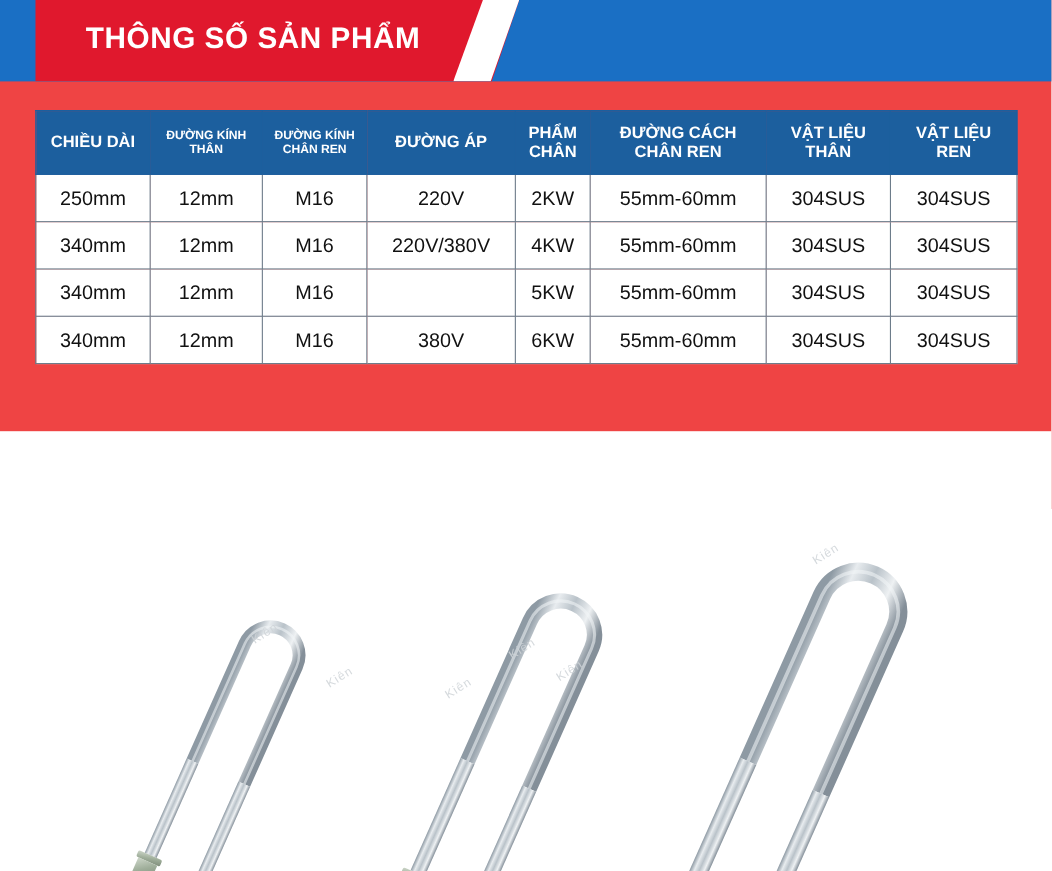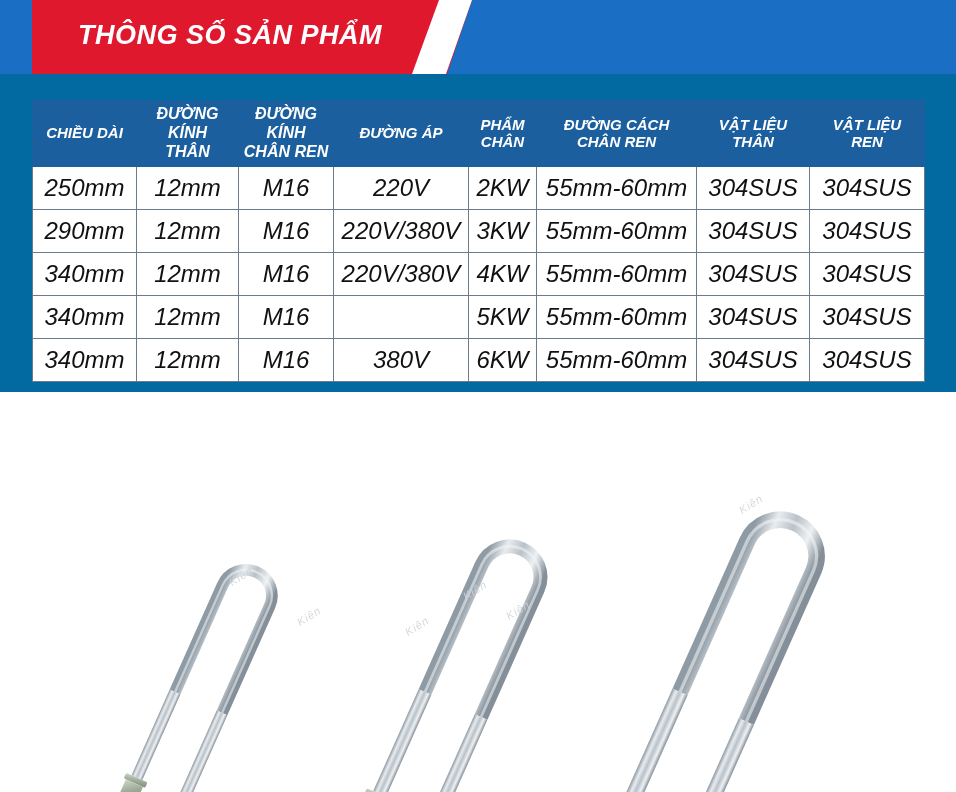--- a/index.html
+++ b/index.html
@@ -8,22 +8,21 @@
     width: 956px; height: 792px;
     background: #ffffff;
     font-family: "Liberation Sans", sans-serif;
     overflow: hidden;
   }
 
   .page {
     position: relative;
     width: 956px;
     height: 688px;
-    background: #0369a1;
-    font-style: italic;
+    background: #ef4444;
   }
 
   
   .banner {
     position: absolute;
     left: 0; top: 0;
     width: 956px;
     height: 74px;
   }
   .banner-blue {
@@ -84,25 +83,25 @@
     font-weight: bold;
     line-height: 1.18;
     height: 58px;
     padding: 4px 2px;
     border: 1px solid #1c5f9e;
   }
   table.spec thead th.th-big {
     font-size: 15px;
   }
   table.spec thead th.th-small {
-    font-size: 16px;
+    font-size: 11px;
   }
   table.spec tbody td {
     height: 43px;
-    font-size: 24px;
+    font-size: 18px;
     padding: 2px 2px;
     background: #ffffff;
   }
 
   
   col.c0 { width: 104px; }
   col.c1 { width: 102px; }
   col.c2 { width: 95px; }
   col.c3 { width: 135px; }
   col.c4 { width: 68px; }
@@ -187,30 +186,20 @@
           </th>
         </tr>
       </thead>
       <tbody>
         <tr>
           <td>250mm</td>
           <td>12mm</td>
           <td>M16</td>
           <td>220V</td>
           <td>2KW</td>
-          <td>55mm-60mm</td>
-          <td>304SUS</td>
-          <td>304SUS</td>
-        </tr>
-        <tr>
-          <td>290mm</td>
-          <td>12mm</td>
-          <td>M16</td>
-          <td>220V/380V</td>
-          <td>3KW</td>
           <td>55mm-60mm</td>
           <td>304SUS</td>
           <td>304SUS</td>
         </tr>
         <tr>
           <td>340mm</td>
           <td>12mm</td>
           <td>M16</td>
           <td>220V/380V</td>
           <td>4KW</td>

